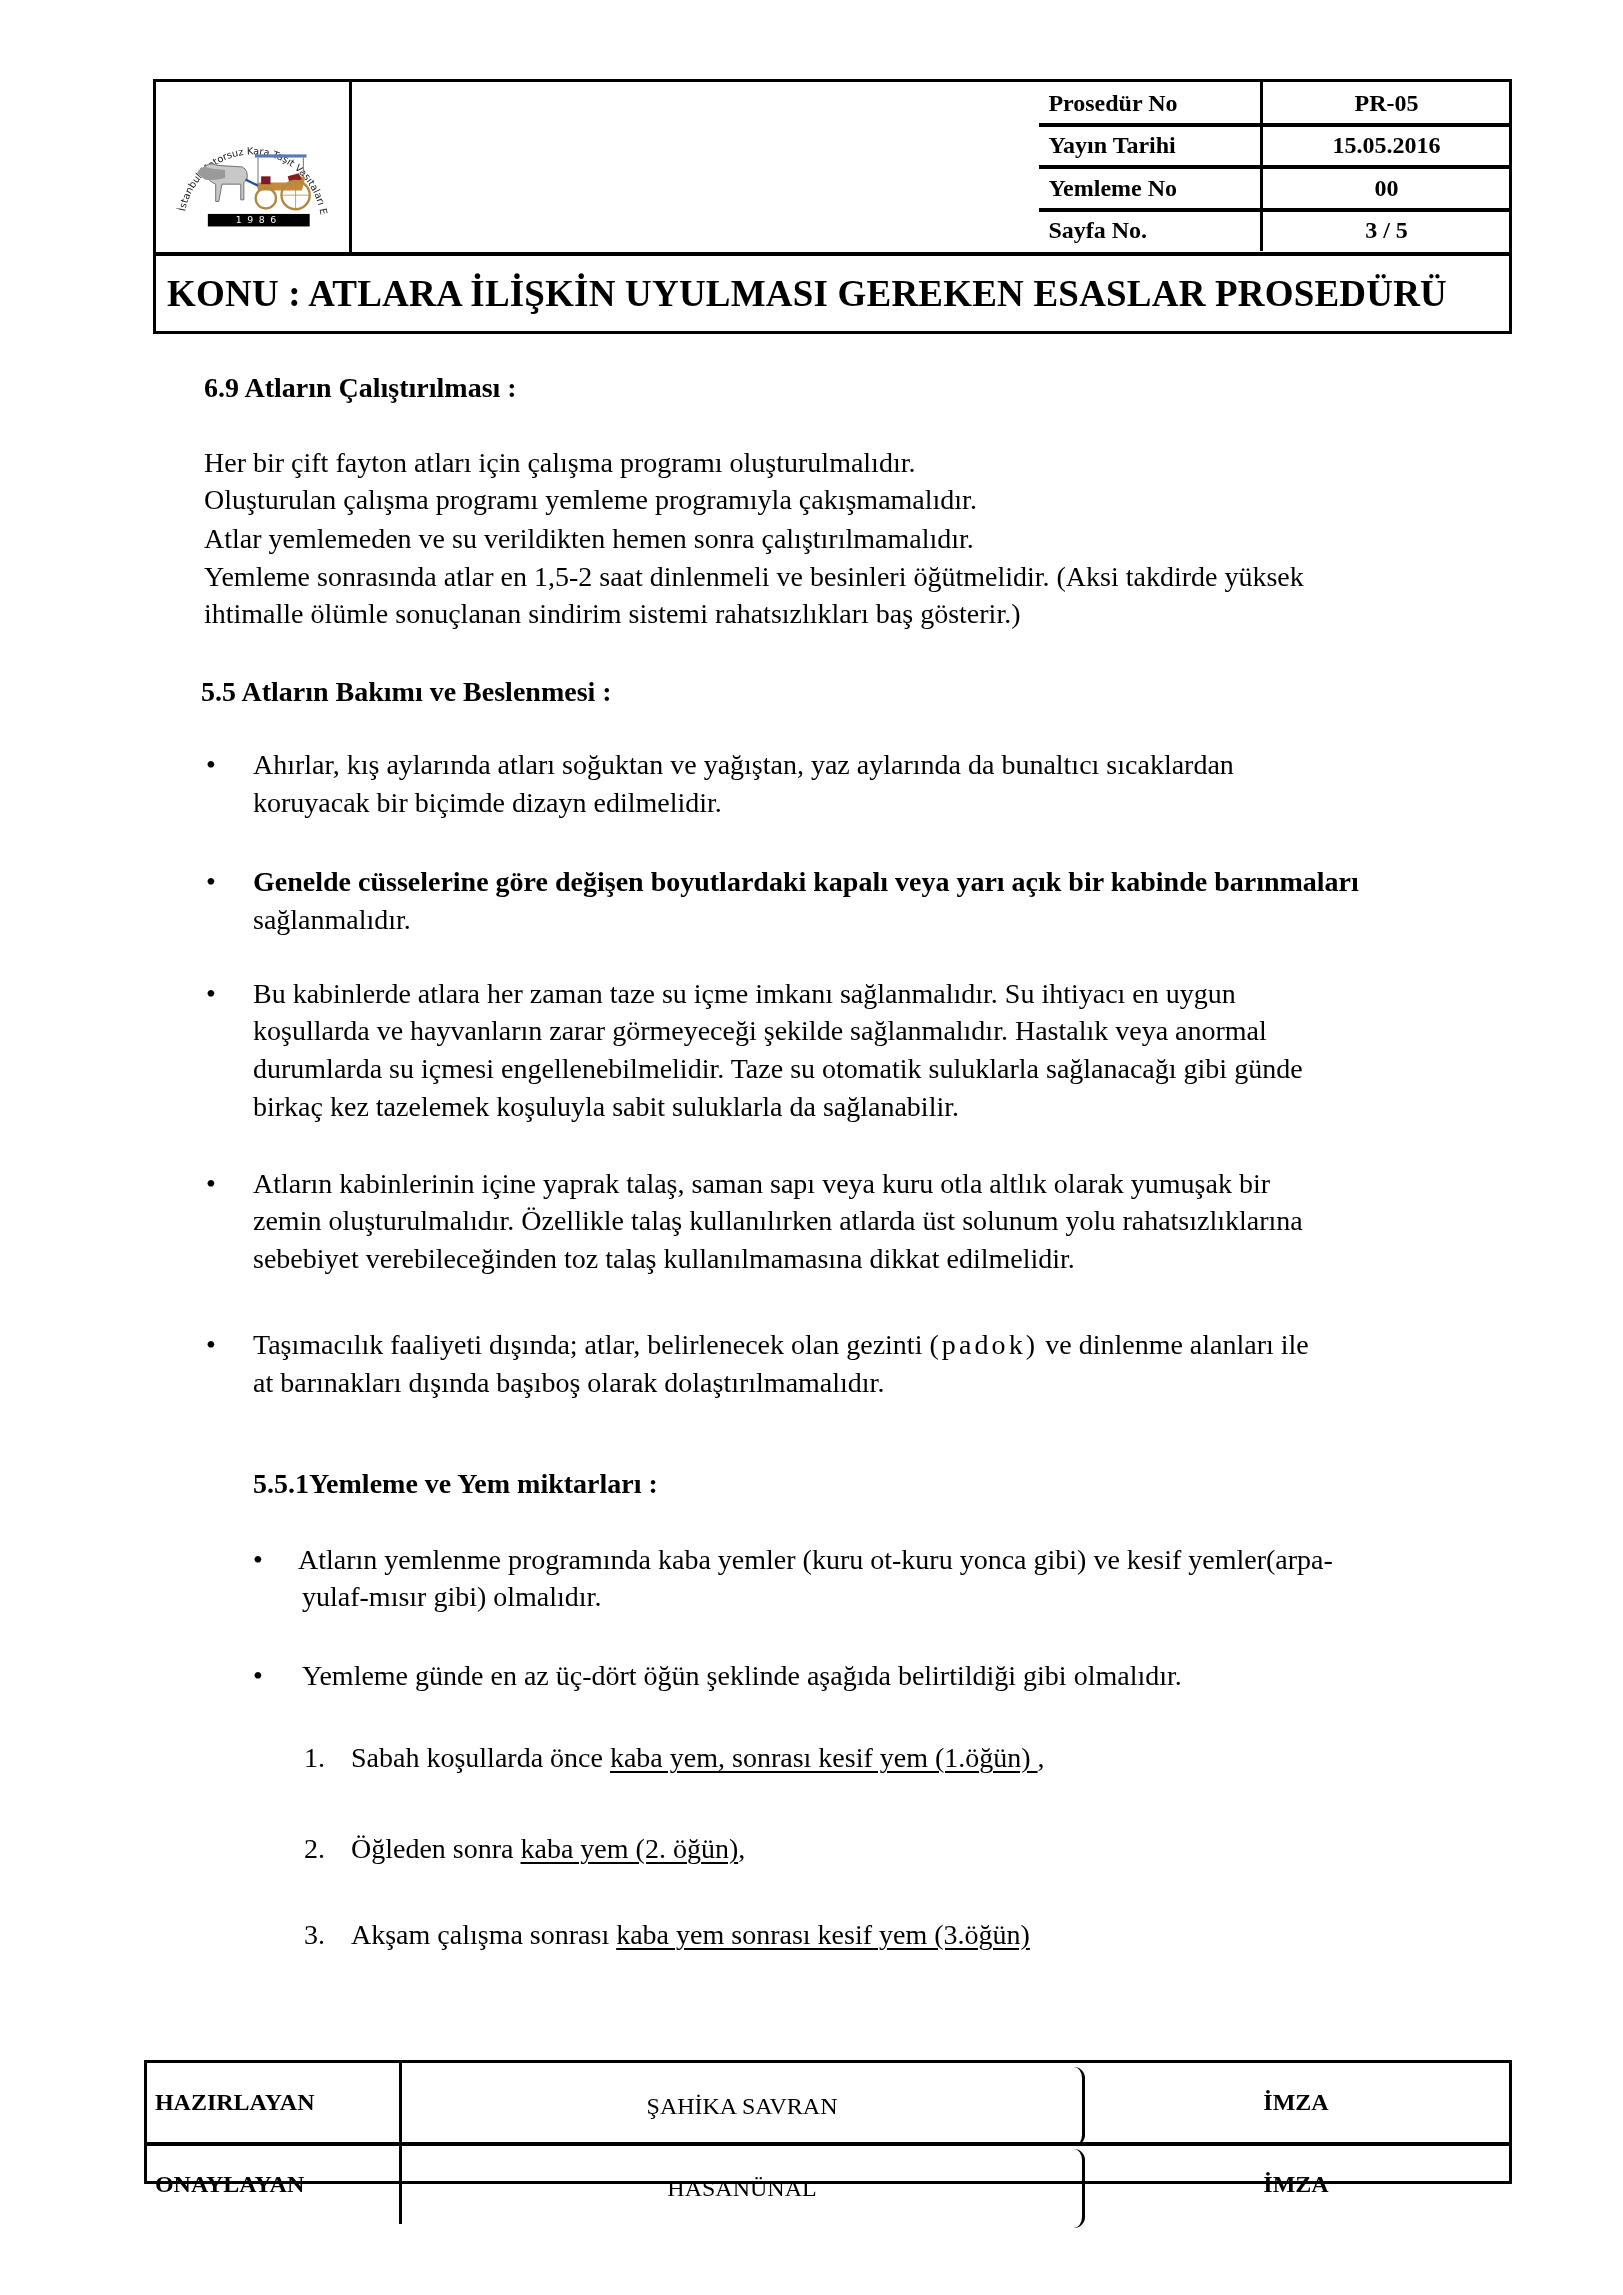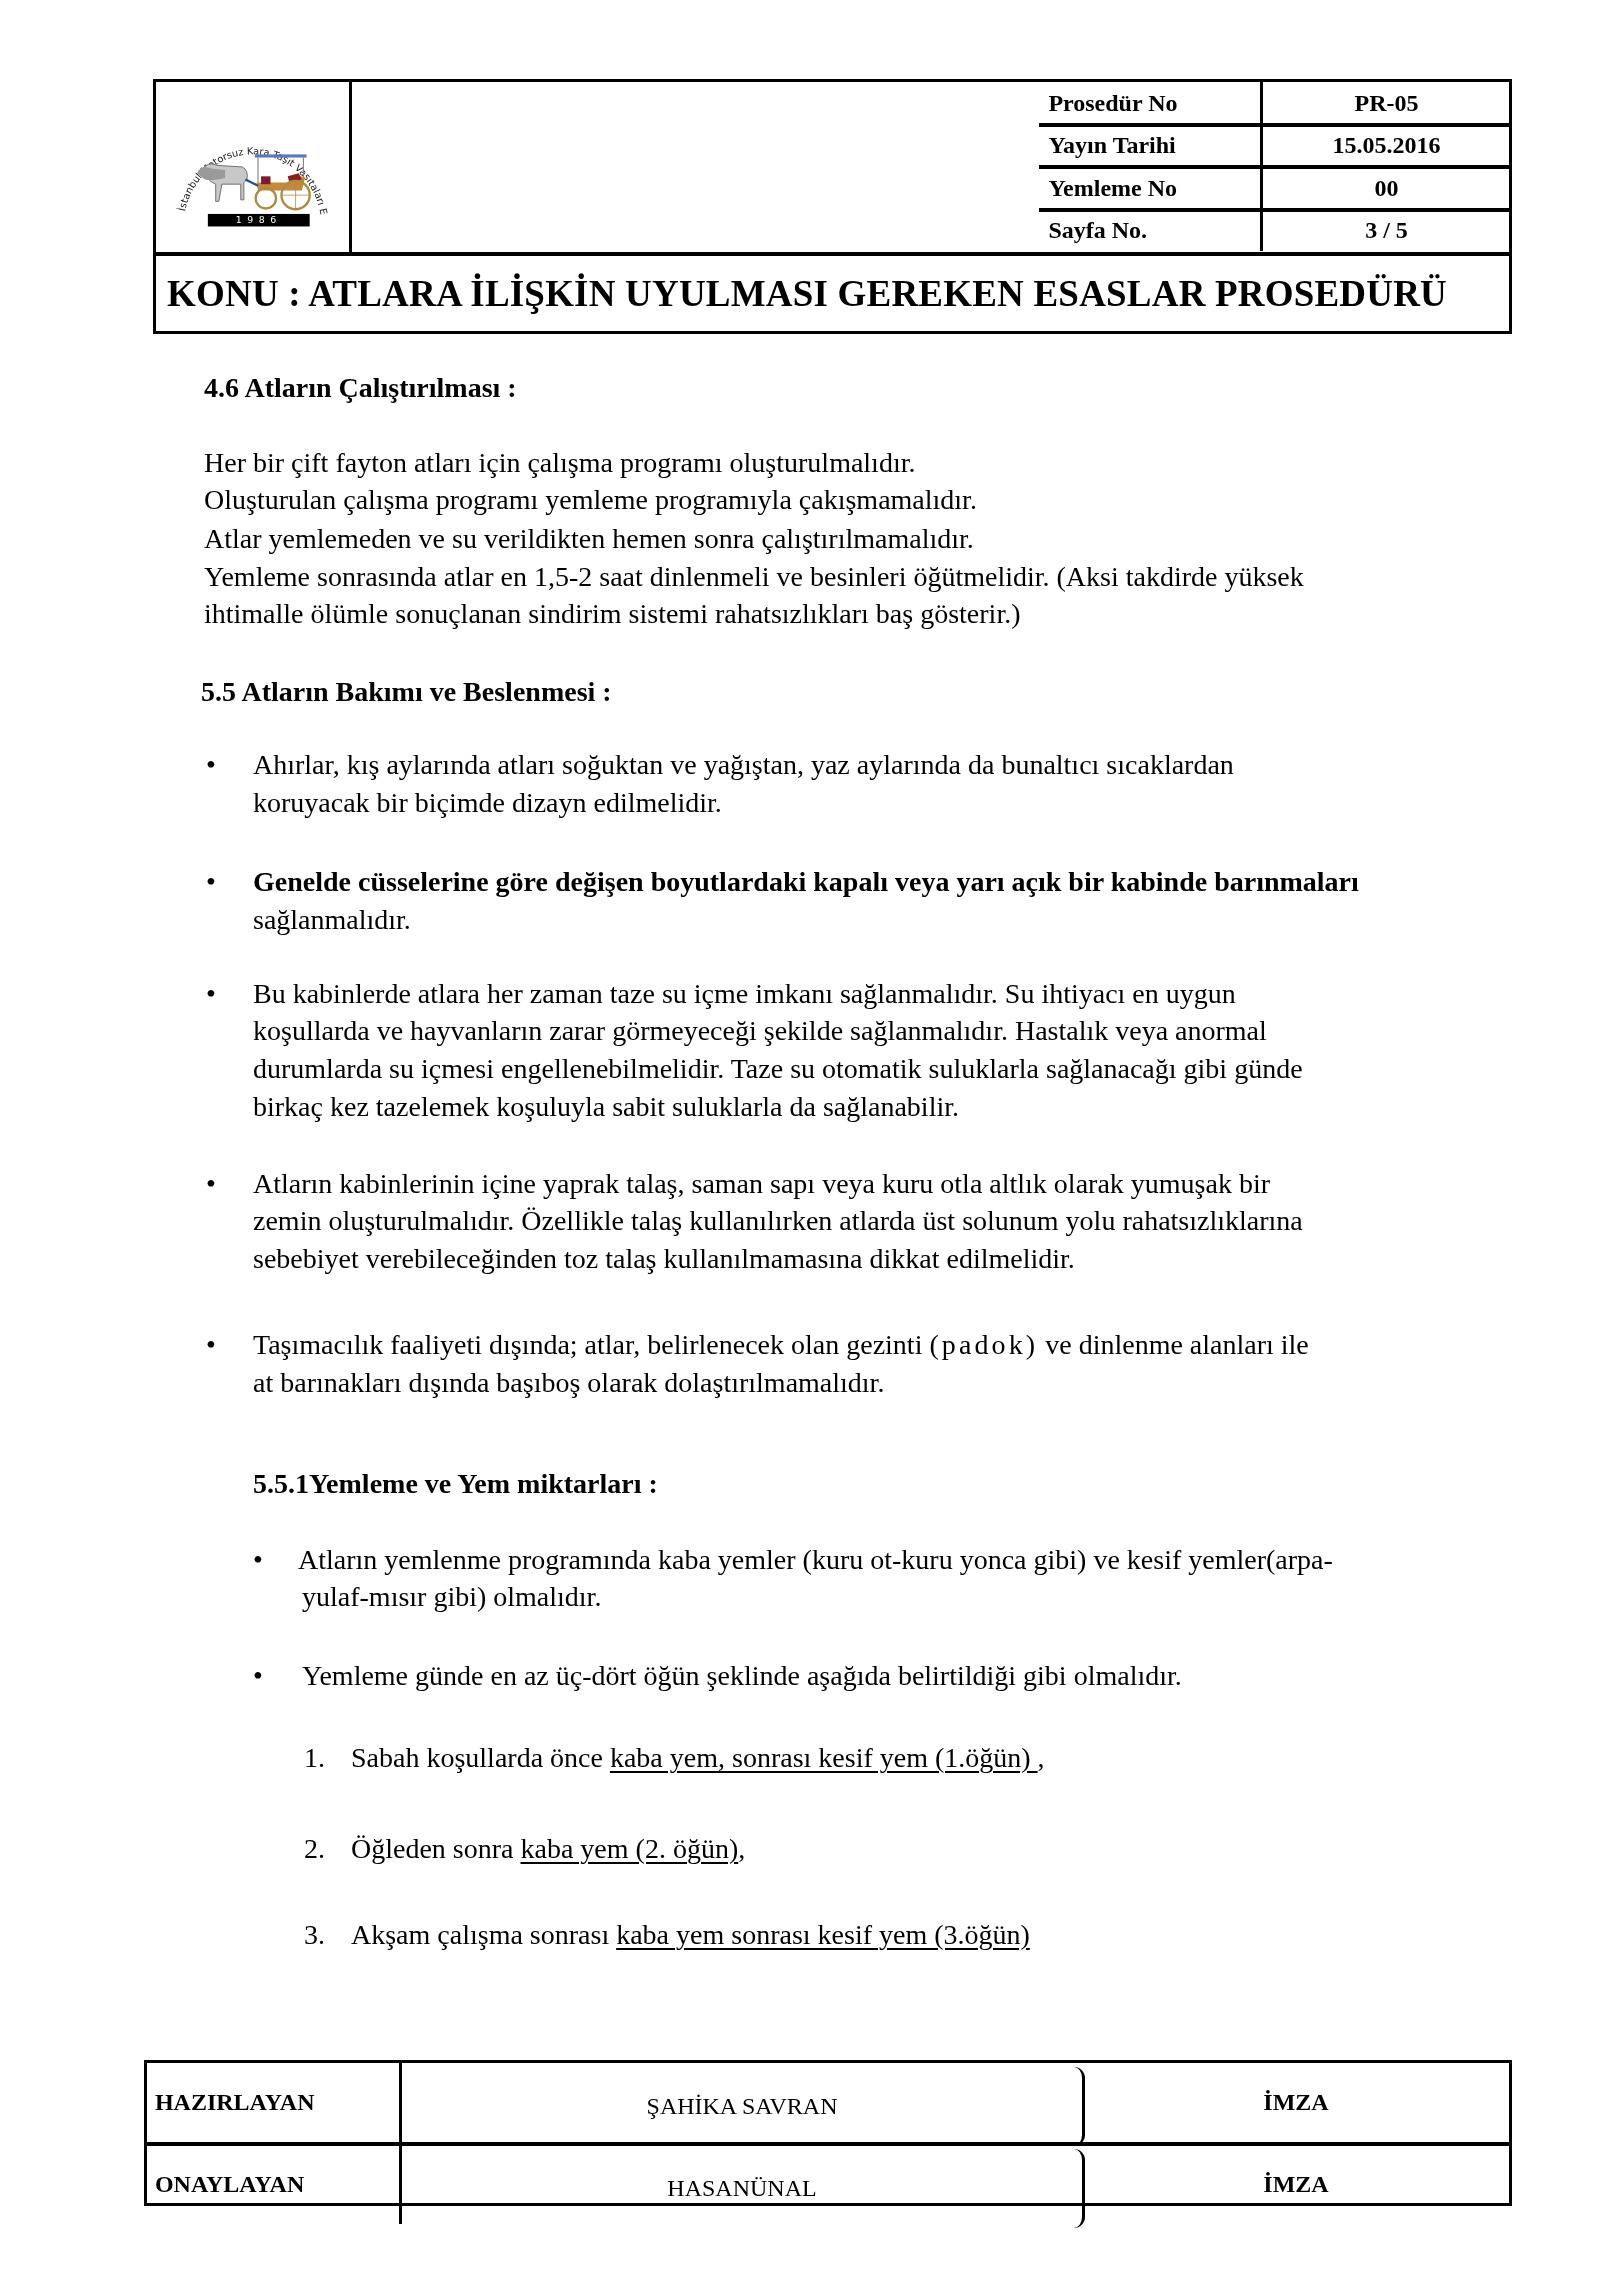--- a/index.html
+++ b/index.html
@@ -32,21 +32,21 @@
   .logo { position: absolute; left: 14px; top: 15.7px; width: 165px; height: 141px; }
 
   
   .txt { position: absolute; font-size: 28px; line-height: 38px; white-space: nowrap; }
   .h { font-weight: bold; }
   .bullet { position: absolute; font-size: 28px; line-height: 38px; }
   .u { text-decoration: underline; text-underline-offset: 3.9px; text-decoration-thickness: 1.6px; }
   .spaced { letter-spacing: 3.1px; }
 
   
-  .ftr { position: absolute; left: 144px; top: 2060px; width: 1368px; height: 146px;
+  .ftr { position: absolute; left: 144px; top: 2060px; width: 1368px; height: 124px;
          box-sizing: border-box; border: 3.9px solid #000; padding-left: 24px; }
   .ftr .frow { position: absolute; left: 0; width: 100%; height: 79px; }
   .ftr .fsep { position: absolute; left: 0; top: 79px; width: 100%; height: 3.9px; background: #000; }
   .ftr .c1 { position: absolute; left: 0; top: 0; width: 255px; height: 100%;
          border-right: 3.9px solid #000; box-sizing: border-box;
          font-weight: bold; font-size: 24px; line-height: 79px; padding-left: 7.9px; }
   .ftr .c2 { position: absolute; left: 255px; top: 4px; width: 683px; height: 100%;
          border-right: 3.9px solid #000; box-sizing: border-box;
          font-weight: normal; font-size: 24px; line-height: 79px; text-align: center; border-radius: 11px; }
   .ftr .c3 { position: absolute; left: 938px; top: 0; width: 422px; height: 100%;
@@ -109,21 +109,21 @@
       <div class="val">3 / 5</div>
     </div>
   </div>
 
   <div class="topic-sep"></div>
   <div class="topic">
     <span>KONU : ATLARA İLİŞKİN UYULMASI GEREKEN ESASLAR PROSEDÜRÜ</span>
   </div>
 </div>
 
-<div class="txt h" style="left:204px; top:369px;">4.6 Atların Çalıştırılması :</div>
+<div class="txt h" style="left:204px; top:369px;">6.9 Atların Çalıştırılması :</div>
 <div>
   <div class="txt" style="left:204px; top:444px;">Her bir çift fayton atları için çalışma programı oluşturulmalıdır.</div>
   <div class="txt" style="left:204px; top:481px;">Oluşturulan çalışma programı yemleme programıyla çakışmamalıdır.</div>
   <div class="txt" style="left:204px; top:520px;">Atlar yemlemeden ve su verildikten hemen sonra çalıştırılmamalıdır.</div>
   <div class="txt" style="left:204px; top:558px;">Yemleme sonrasında atlar en 1,5-2 saat dinlenmeli ve besinleri öğütmelidir. (Aksi takdirde yüksek</div>
   <div class="txt" style="left:204px; top:595px;">ihtimalle ölümle sonuçlanan sindirim sistemi rahatsızlıkları baş gösterir.)</div>
 </div>
 
 <div class="txt h" style="left:201px; top:673px;">5.5 Atların Bakımı ve Beslenmesi :</div>
 

